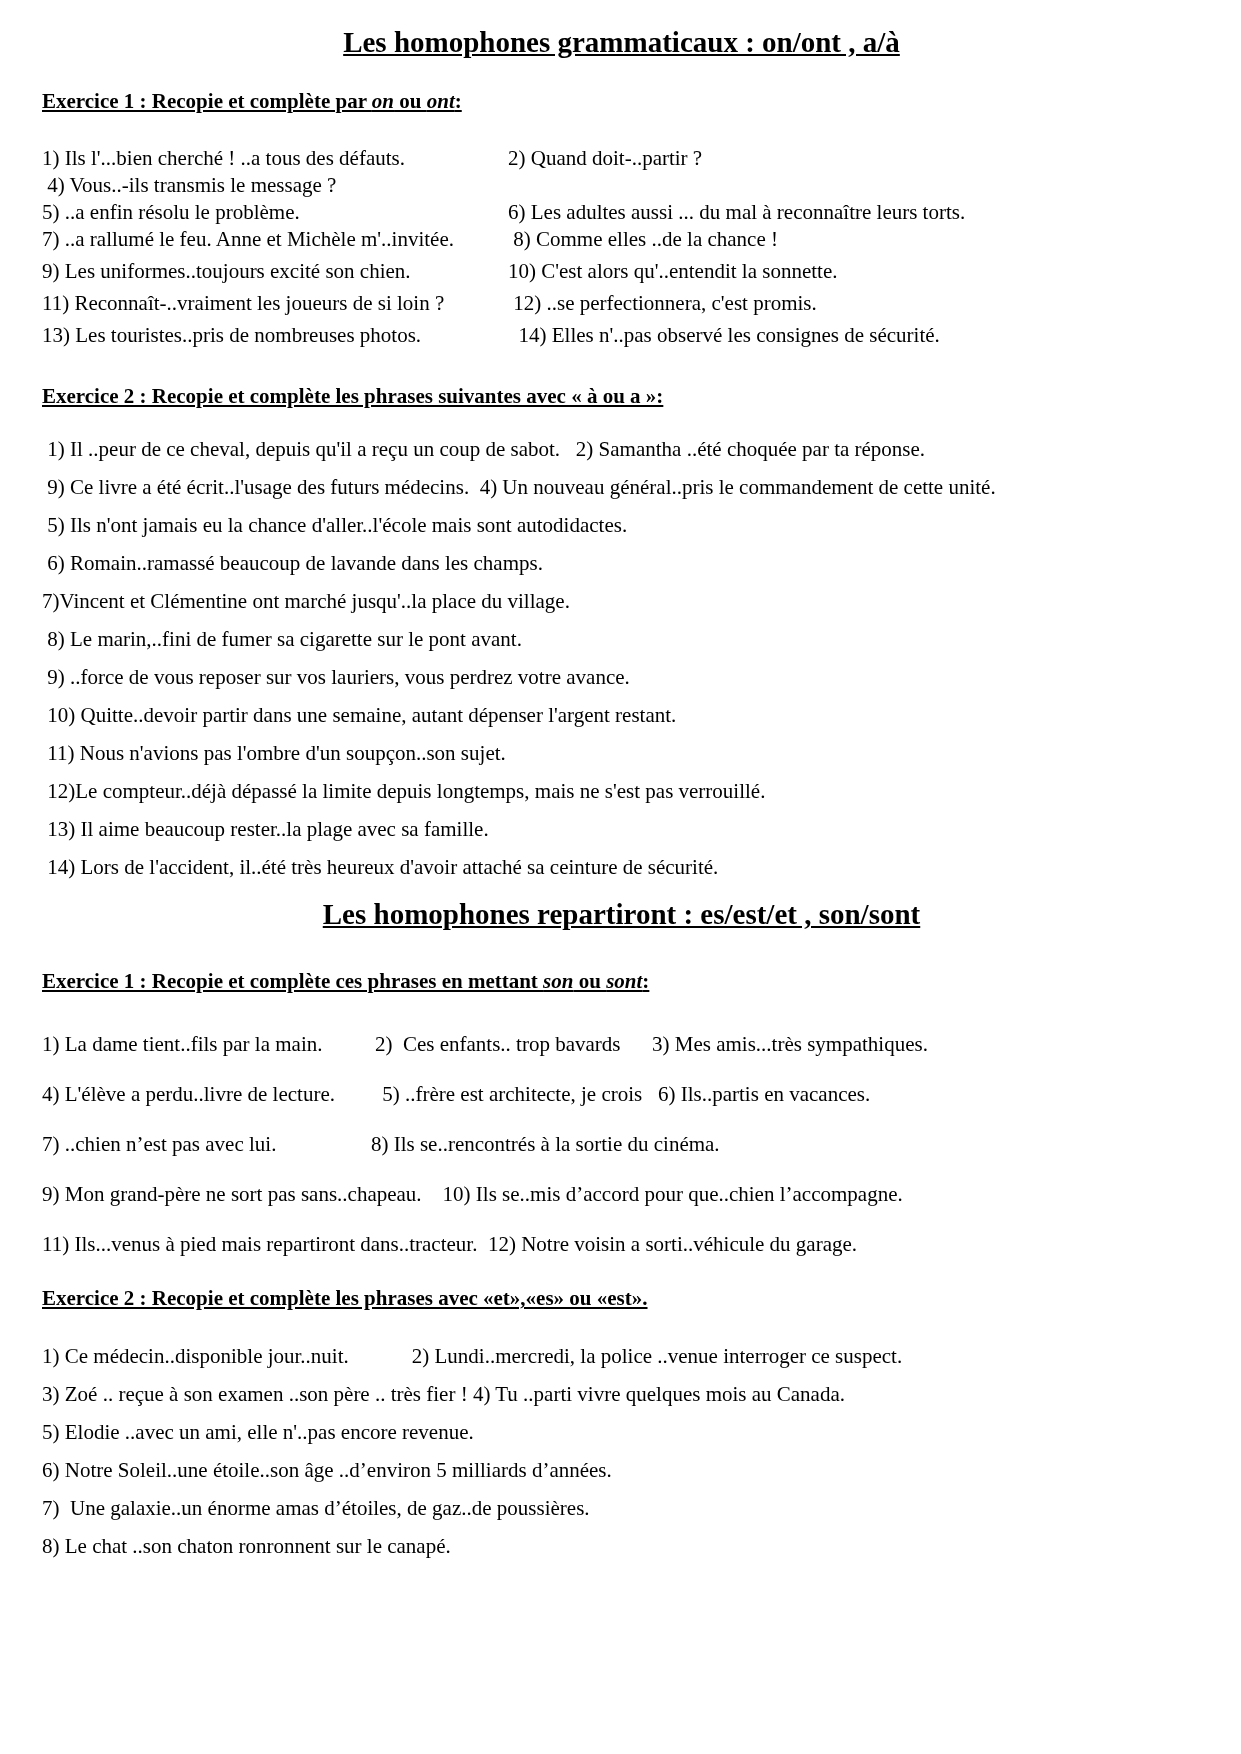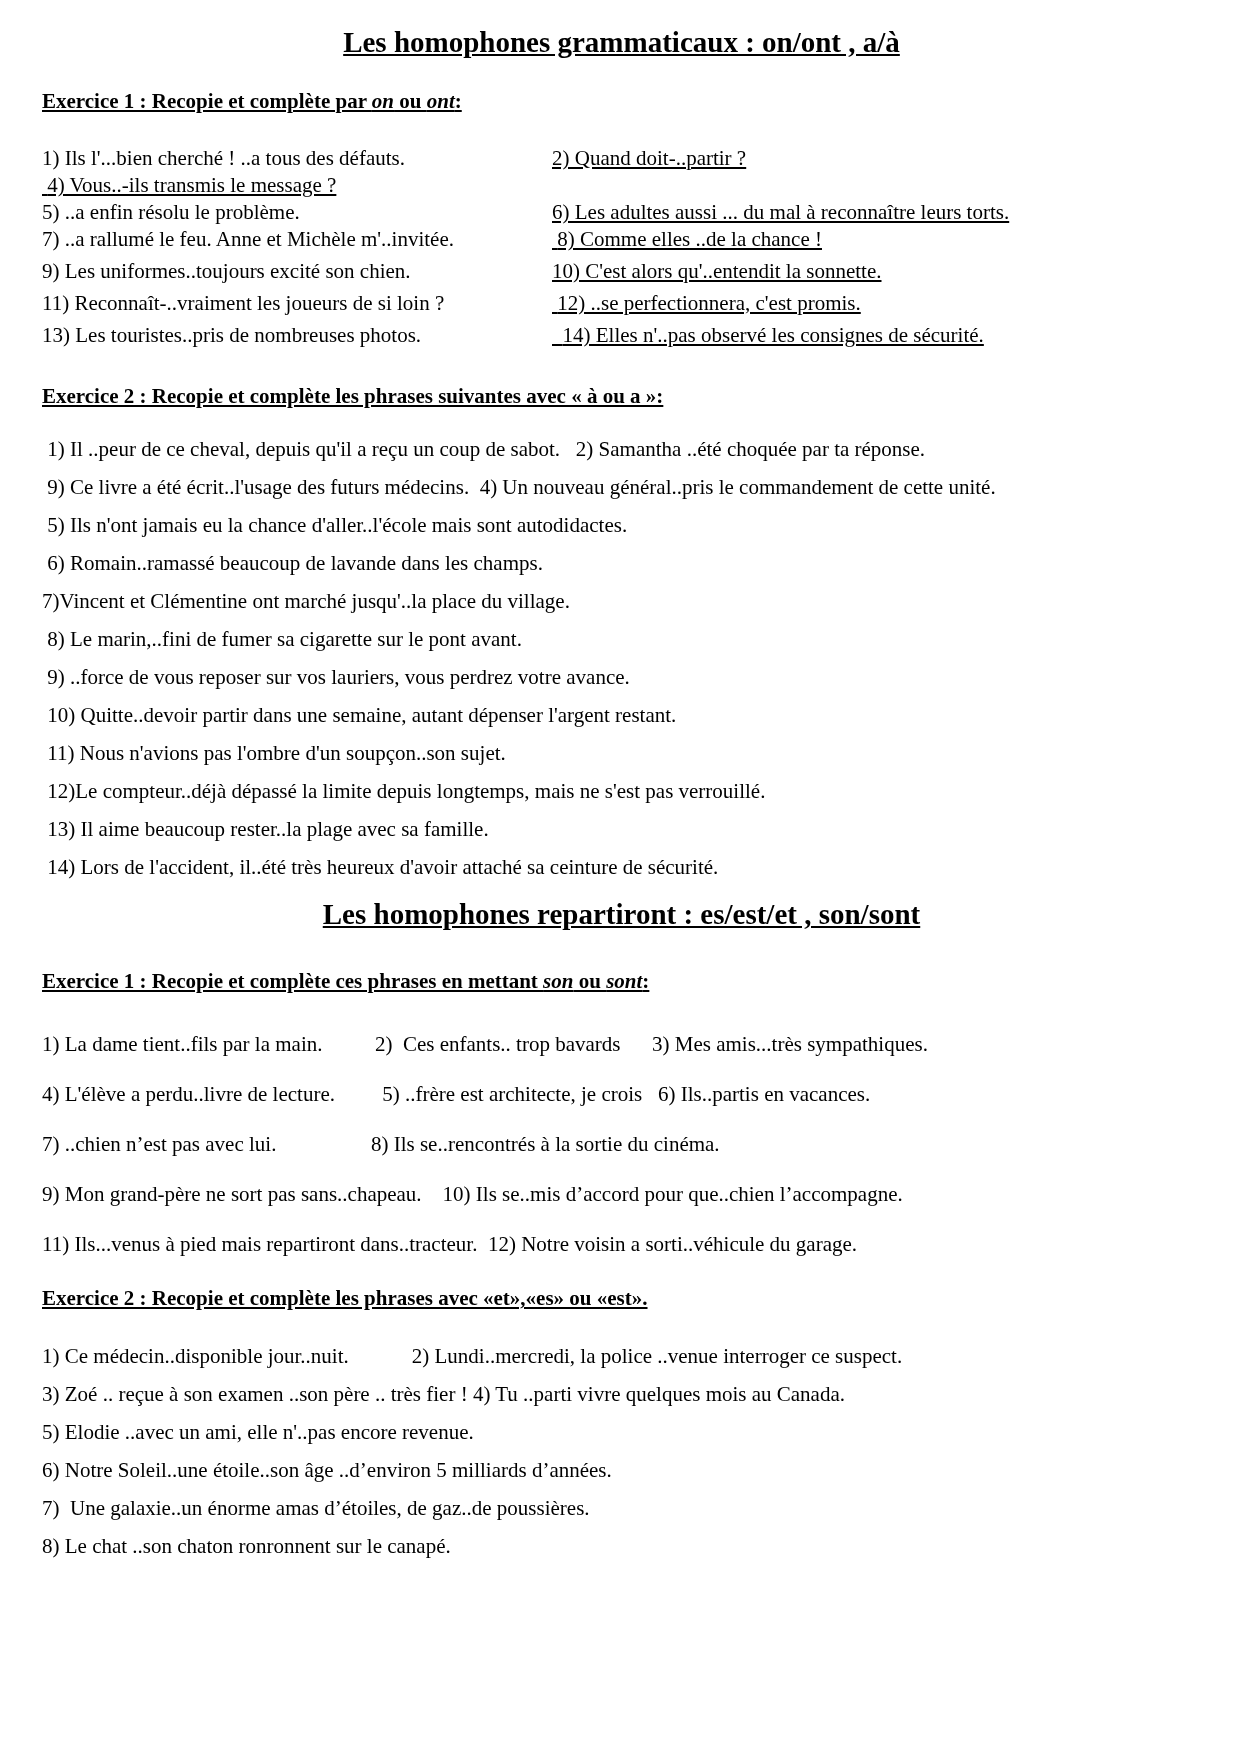--- a/index.html
+++ b/index.html
@@ -30,31 +30,29 @@
     font-size: 21px;
     font-weight: bold;
     margin: 0 0 30px 0;
   }
   .ex-heading .u { text-decoration: underline; }
   .ex-heading i { font-style: italic; }
   .two-col { margin: 0 0 34px 0; }
   .row {
     display: flex;
     line-height: 27px;
-    gap: 44px;
   }
   .row.gap { padding-top: 5px; }
   .row .left {
     flex: 0 0 466px;
     white-space: pre-wrap;
   }
   .row .right {
     flex: 1 1 auto;
     white-space: pre-wrap;
-    text-decoration: underline;
   }
   .lines { margin: 0 0 10px 0; }
   .line {
     white-space: pre-wrap;
   }
   .lines-38 .line { line-height: 38px; }
   .lines-50 .line { line-height: 50px; }
   .title2 { margin: 8px 0 34px 0; }
   .heading-tight { margin-bottom: 20px; }
   .heading-mid { margin-bottom: 24px; }

